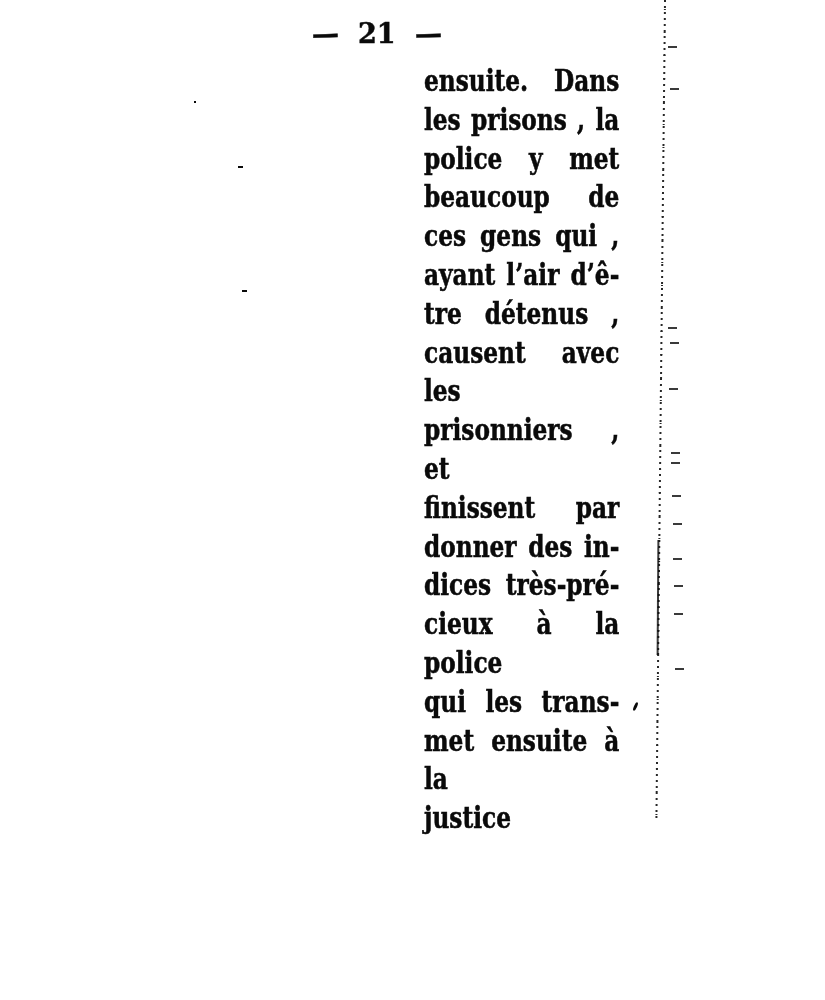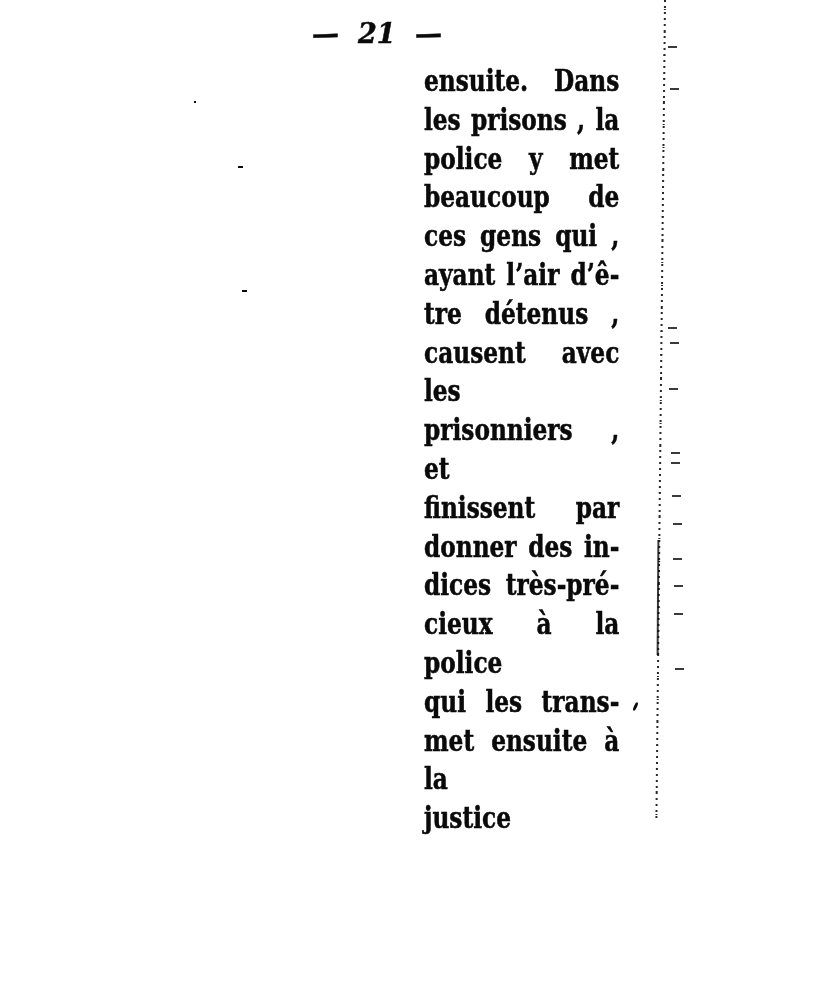--- a/index.html
+++ b/index.html
@@ -17,21 +17,21 @@
   .header {
     position:absolute; top:20px; left:312px;
     display:flex; align-items:center; gap:19px;
     font-size:27px; font-weight:700;
     -webkit-text-stroke:0.5px var(--ink);
     white-space:nowrap;
   }
   .header .dash { letter-spacing:0; line-height:1; }
   .header .dash.left  { transform:rotate(-2deg); }
   .header .dash.right { transform:rotate(-1.6deg); }
-  .header .num { line-height:1;font-style:italic; }
+  .header .num { line-height:1; }
   
   .column {
     position:absolute; left:424px; top:62px; width:252px;
     transform:scaleX(0.775); transform-origin:left top;
     font-size:30px; font-weight:700; line-height:38.8px;
     -webkit-text-stroke:0.55px var(--ink);
   }
   .line { text-align:justify; text-align-last:justify; white-space:normal; }
   .line.last { text-align-last:left; }
   

